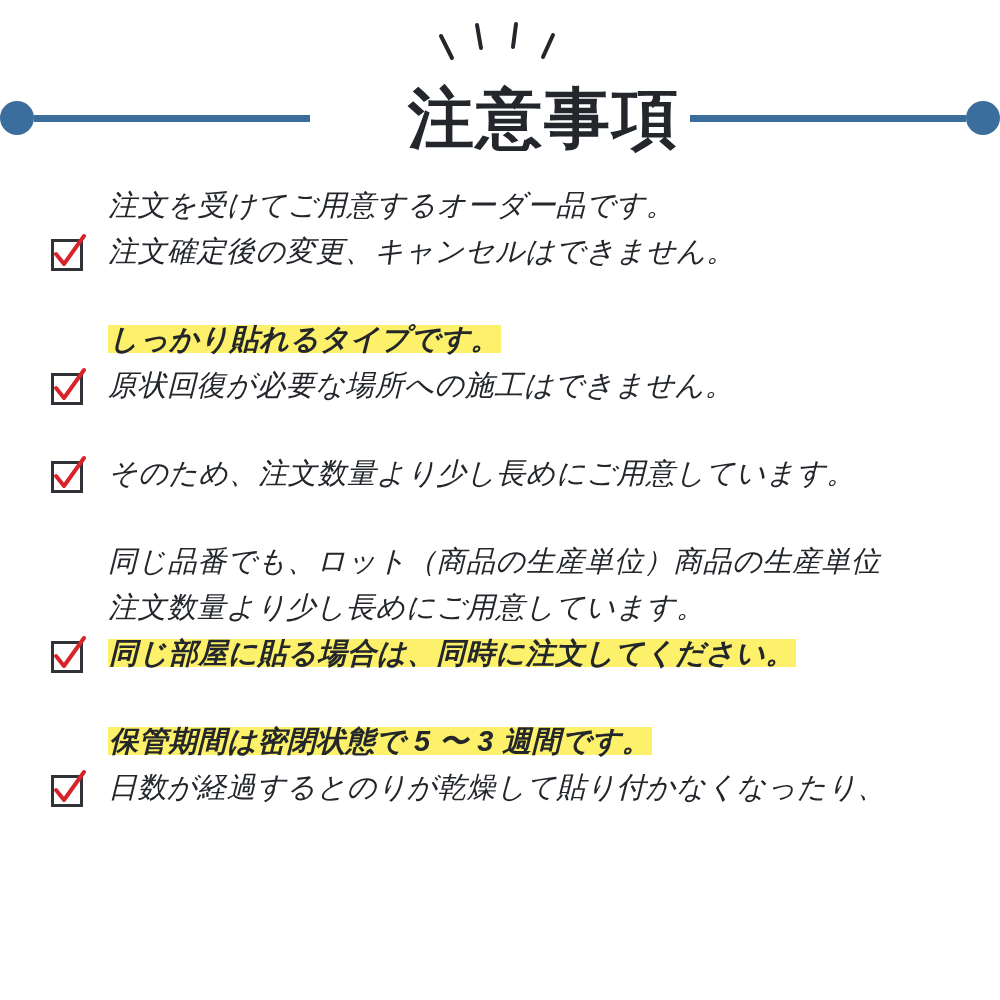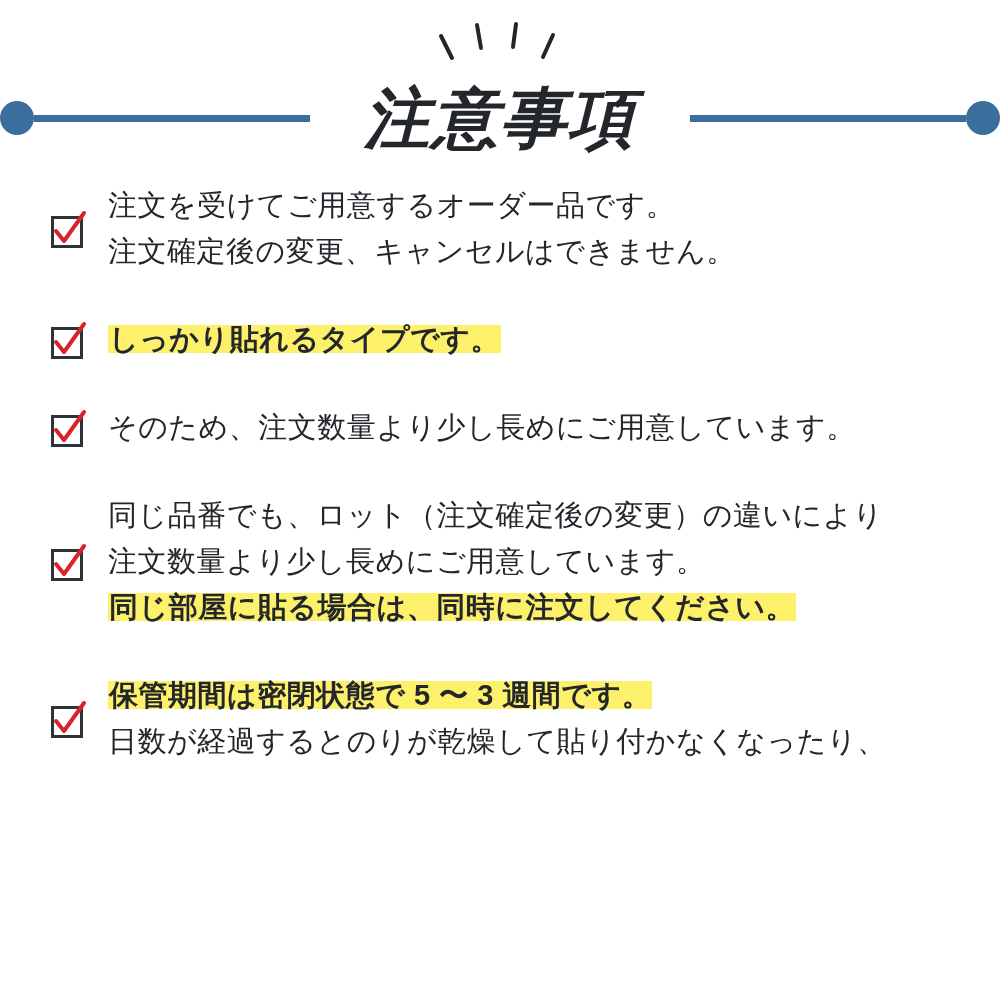--- a/index.html
+++ b/index.html
@@ -59,43 +59,43 @@
     height: 7px;
     background: #3b6e9c;
     flex: 0 0 auto;
   }
 
   .rule-line.left { width: 276px; }
   .rule-line.right { width: 276px; }
 
   .title {
     flex: 1 1 auto;
-    text-align: center;
+    text-align: right;
     font-size: 66px;
     font-weight: bold;
     letter-spacing: 2px;
     color: #23272b;
     line-height: 1;
     white-space: nowrap;
     padding: 0 10px;
-    font-style: italic;
   }
 
   
   .list {
     position: absolute;
     top: 182px;
     left: 48px;
     right: 40px;
   }
 
   .item {
     display: flex;
-    align-items: center;
+    align-items: flex-end;
     margin-bottom: 42px;
+    font-style: italic;
   }
 
   .check {
     flex: 0 0 auto;
     width: 40px;
     height: 40px;
     position: relative;
     margin-top: 6px;
     margin-right: 20px;
   }
@@ -183,20 +183,21 @@
 
     <div class="item">
       <span class="check">
         <span class="box"></span>
         <svg width="40" height="40" viewBox="0 0 40 40" aria-hidden="true">
           <polyline points="8,20 16,30 36,2" fill="none" stroke="#d8232a" stroke-width="4" stroke-linecap="round" stroke-linejoin="round"></polyline>
         </svg>
       </span>
       <div class="lines">
         <div class="line bold"><span class="hl">しっかり貼れるタイプです。</span></div>
+        <div class="line"><span>原状回復が必要な場所への施工はできません。</span></div>
       </div>
     </div>
 
     <div class="item">
       <span class="check">
         <span class="box"></span>
         <svg width="40" height="40" viewBox="0 0 40 40" aria-hidden="true">
           <polyline points="8,20 16,30 36,2" fill="none" stroke="#d8232a" stroke-width="4" stroke-linecap="round" stroke-linejoin="round"></polyline>
         </svg>
       </span>
@@ -206,21 +207,21 @@
     </div>
 
     <div class="item">
       <span class="check">
         <span class="box"></span>
         <svg width="40" height="40" viewBox="0 0 40 40" aria-hidden="true">
           <polyline points="8,20 16,30 36,2" fill="none" stroke="#d8232a" stroke-width="4" stroke-linecap="round" stroke-linejoin="round"></polyline>
         </svg>
       </span>
       <div class="lines">
-        <div class="line"><span>同じ品番でも、ロット（注文確定後の変更）の違いにより</span></div>
+        <div class="line"><span>同じ品番でも、ロット（商品の生産単位）商品の生産単位</span></div>
         <div class="line"><span>注文数量より少し長めにご用意しています。</span></div>
         <div class="line bold"><span class="hl">同じ部屋に貼る場合は、同時に注文してください。</span></div>
       </div>
     </div>
 
     <div class="item">
       <span class="check">
         <span class="box"></span>
         <svg width="40" height="40" viewBox="0 0 40 40" aria-hidden="true">
           <polyline points="8,20 16,30 36,2" fill="none" stroke="#d8232a" stroke-width="4" stroke-linecap="round" stroke-linejoin="round"></polyline>

